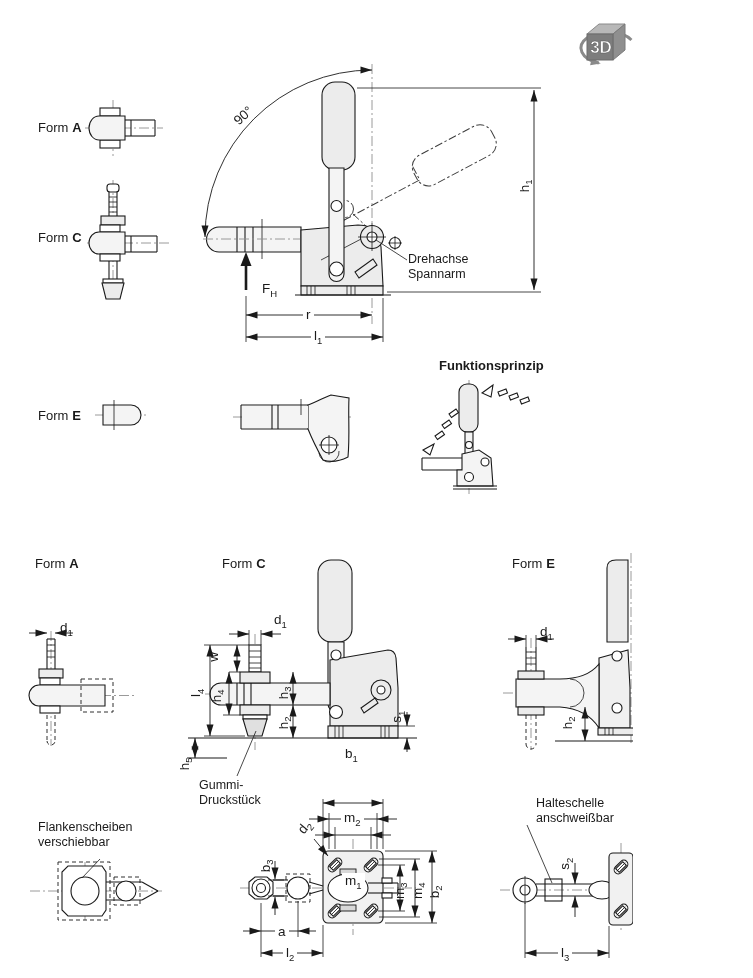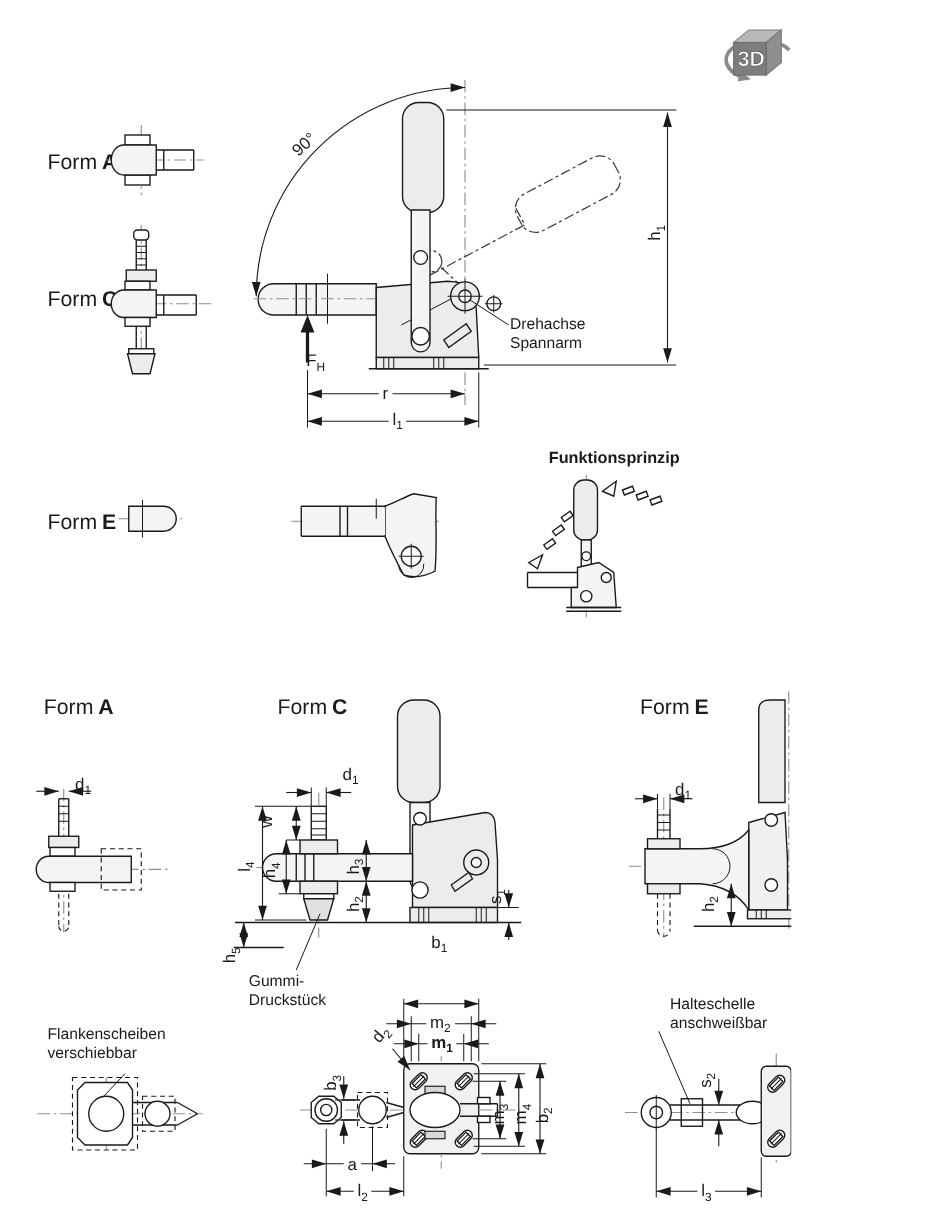--- a/index.html
+++ b/index.html
@@ -1,19 +1,19 @@
 <!DOCTYPE html>
 <html><head>
 <meta charset="utf-8">
 <style>
   html,body{margin:0;padding:0;background:#fff;}
   body{font-family:"Liberation Sans", sans-serif;color:#1a1a1a;}
   .page{position:relative;width:633px;height:978px;background:#fff;overflow:hidden;}
   .abs{position:absolute;}
-  .formlabel{position:absolute;font-size:17px;white-space:nowrap;}
+  .formlabel{position:absolute;font-size:13px;white-space:nowrap;}
   .formlabel b{margin-left:4px;}
   .note{position:absolute;font-size:12.5px;line-height:1.18;white-space:nowrap;}
   .ftitle{position:absolute;font-size:13px;font-weight:bold;white-space:nowrap;}
   .dim{position:absolute;font-size:13.5px;white-space:nowrap;}
   .dim .sub{font-size:9.5px;vertical-align:-3.5px;}
   .rot{transform:rotate(-90deg);transform-origin:center;}
   .rot50{transform:rotate(-50deg);transform-origin:center;}
   .rot42{transform:rotate(-42deg);transform-origin:center;}
   .wb{background:#fff;padding:0 3px;}
   svg{position:absolute;overflow:visible;}
@@ -153,21 +153,21 @@
     <line class="thin" x1="188" y1="236" x2="188" y2="280"></line>
     <line class="dln" x1="51" y1="275" x2="188" y2="275" marker-start="url(#aS)" marker-end="url(#aE)"></line>
   </svg>
 
   <div class="dim rot42" style="left:233px;top:108px;"><span>90°</span></div>
   <div class="dim rot" style="left:519px;top:177px;"><span>h</span><span class="sub">1</span></div>
   <div class="note" style="left:408px;top:252px;">
       <span style="display:block">Drehachse</span>
       <span style="display:block">Spannarm</span>
     </div>
-  <div class="dim" style="left:245px;top:281px;"><span>F</span><span class="sub">H</span></div>
+  <div class="dim" style="left:262px;top:281px;"><span>F</span><span class="sub">H</span></div>
   <div class="dim wb" style="left:303px;top:307px;"><span>r</span><span class="sub"></span></div>
   <div class="dim wb" style="left:311px;top:328px;"><span>l</span><span class="sub">1</span></div>
 
   <div class="ftitle" style="left:423px;top:358px;padding-left:16px;">Funktionsprinzip</div>
   <svg class="abs" style="left:413px;top:378px;" width="150" height="122" viewBox="0 0 150 122">
     <line class="cl" x1="56" y1="2" x2="56" y2="116"></line>
     <rect class="sf" x="46" y="6" width="19" height="48" rx="8"></rect>
     <rect class="sf2" x="52" y="54" width="8" height="45"></rect>
     <line class="s" x1="9" y1="80" x2="49" y2="80"></line>
       <line class="s" x1="9" y1="92" x2="49" y2="92"></line>
@@ -438,21 +438,21 @@
     <line class="thin" x1="23" y1="110" x2="23" y2="164"></line>
       <line class="thin" x1="60" y1="108" x2="60" y2="144"></line>
     <line class="dln" x1="23" y1="138" x2="60" y2="138"></line>
     <line class="dln" x1="5" y1="138" x2="23" y2="138" marker-end="url(#aE)"></line>
       <line class="dln" x1="78" y1="138" x2="60" y2="138" marker-end="url(#aE)"></line>
     <line class="thin" x1="85" y1="132" x2="85" y2="164"></line>
     <line class="dln" x1="23" y1="160" x2="85" y2="160" marker-start="url(#aS)" marker-end="url(#aE)"></line>
   </svg>
   <div class="dim wb" style="left:342px;top:746px;"><span>b</span><span class="sub">1</span></div>
   <div class="dim wb" style="left:341px;top:810px;text-align:center;"><span>m</span><span class="sub">2</span></div>
-  <div class="dim wb" style="left:342px;top:826px;font-weight:bold;"><span>m</span><span class="sub">1</span></div>
+  <div class="dim wb" style="left:342px;top:873px;"><span>m</span><span class="sub">1</span></div>
   <div class="dim rot50" style="left:299px;top:819px;"><span>d</span><span class="sub">2</span></div>
   <div class="dim rot" style="left:260px;top:857px;"><span>b</span><span class="sub">3</span></div>
   <div class="dim rot" style="left:392px;top:882px;"><span>m</span><span class="sub">3</span></div>
   <div class="dim rot" style="left:410px;top:882px;"><span>m</span><span class="sub">4</span></div>
   <div class="dim rot" style="left:429px;top:883px;"><span>b</span><span class="sub">2</span></div>
   <div class="dim wb" style="left:275px;top:924px;"><span>a</span><span class="sub"></span></div>
   <div class="dim wb" style="left:283px;top:945px;"><span>l</span><span class="sub">2</span></div>
 
   <div class="note" style="left:536px;top:796px;">
       <span style="display:block">Halteschelle</span>

